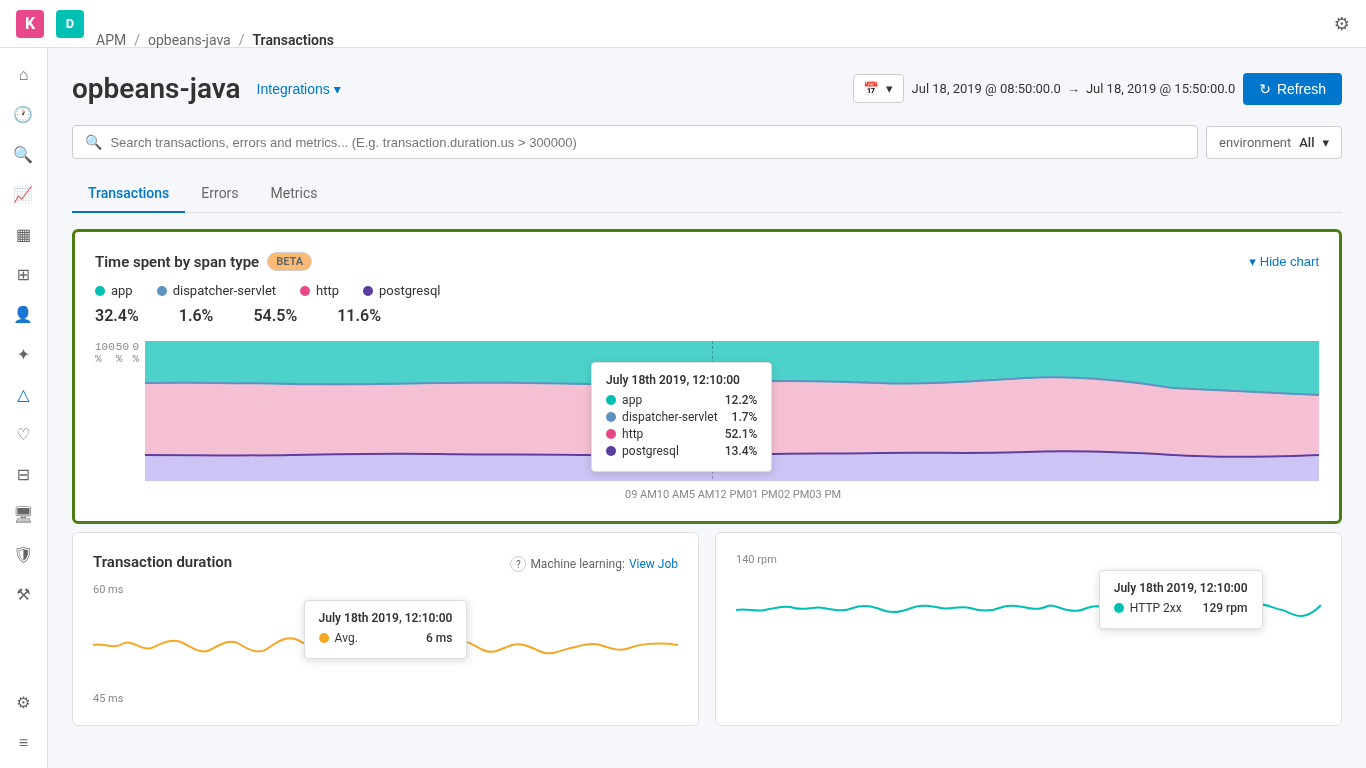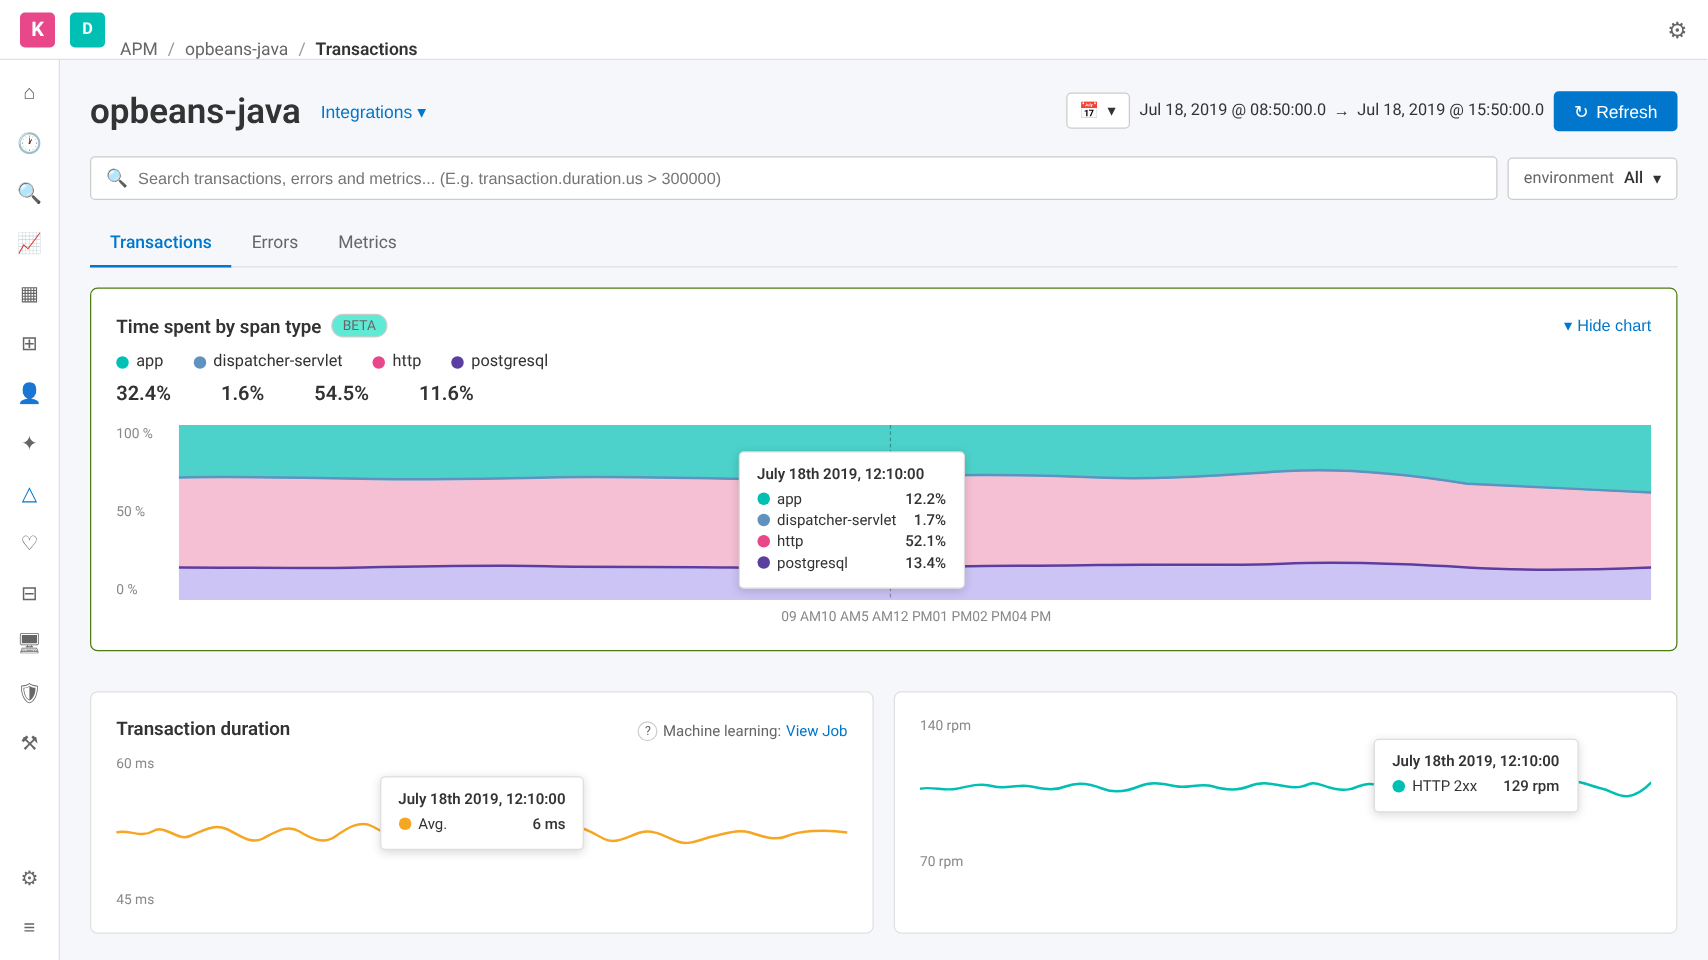--- a/index.html
+++ b/index.html
@@ -169,43 +169,43 @@
     }
     .tab.active {
       color: #0077cc;
       border-bottom-color: #0077cc;
       font-weight: 500;
     }
 
     
     .card {
       background: #fff;
-      border: 1px solid #4d7c0f;
+      border: 3px solid #4d7c0f;
       border-radius: 6px;
       padding: 20px;
-      margin-bottom: 32px;
+      margin-bottom: 8px;
     }
     .card-header {
       display: flex; align-items: center; justify-content: space-between;
       margin-bottom: 12px;
     }
     .card-title {
       font-size: 15px;
       font-weight: 600;
       color: #333;
       display: flex; align-items: center; gap: 8px;
     }
     .beta-badge {
-      background: #5eead4;
+      background: #fdba74;
       border: 1px solid #ccc;
       border-radius: 10px;
       padding: 2px 8px;
       font-size: 11px;
       color: #666;
-      font-weight: 400;
+      font-weight: 700;
     }
     .hide-chart-btn {
       background: none;
       border: none;
       color: #0077cc;
       cursor: pointer;
       font-size: 13px;
       display: flex; align-items: center; gap: 4px;
     }
 
@@ -239,24 +239,25 @@
 
     
     .chart-area {
       position: relative;
       height: 160px;
     }
     .chart-y-labels {
       position: absolute;
       left: 0; top: 0; bottom: 20px;
       width: 50px;
-      display: flex; flex-direction: column;
+      display: flex; flex-direction: row;
       justify-content: space-between;
       font-size: 11px; color: #888;
       padding-bottom: 2px;
+      font-family: Liberation Mono, monospace;
     }
     .chart-x-labels {
       position: absolute;
       bottom: 0; left: 52px; right: 0;
       display: flex; justify-content: center;
       font-size: 11px; color: #888;
     }
     .stacked-chart {
       position: absolute;
       left: 50px; top: 0; right: 0; bottom: 20px;
@@ -498,21 +499,21 @@
           </div>
         </div>
       </div>
       <div class="chart-x-labels">
         <span>09 AM</span>
         <span>10 AM</span>
         <span>5 AM</span>
         <span>12 PM</span>
         <span>01 PM</span>
         <span>02 PM</span>
-        <span>04 PM</span>
+        <span>03 PM</span>
       </div>
     </div>
   </div>
 
   <div class="bottom-row">
 
     <div class="bottom-card">
       <div style="display:flex;align-items:center;justify-content:space-between;margin-bottom:8px;">
         <span class="bottom-card-title">Transaction duration</span>
         <div class="ml-link">
@@ -554,18 +555,17 @@
           <div class="tooltip-title">July 18th 2019, 12:10:00</div>
           <div class="tooltip-row">
             <div class="tooltip-row-left">
               <div class="legend-dot" style="background:#00bfb3;"></div>
               <span>HTTP 2xx</span>
             </div>
             <span class="tooltip-val">129 rpm</span>
           </div>
         </div>
       </div>
-      <div style="font-size:11px;color:#888;margin-top:2px;">70 rpm</div>
     </div>
 
   </div>
 
 </div>
 
 </body></html>

